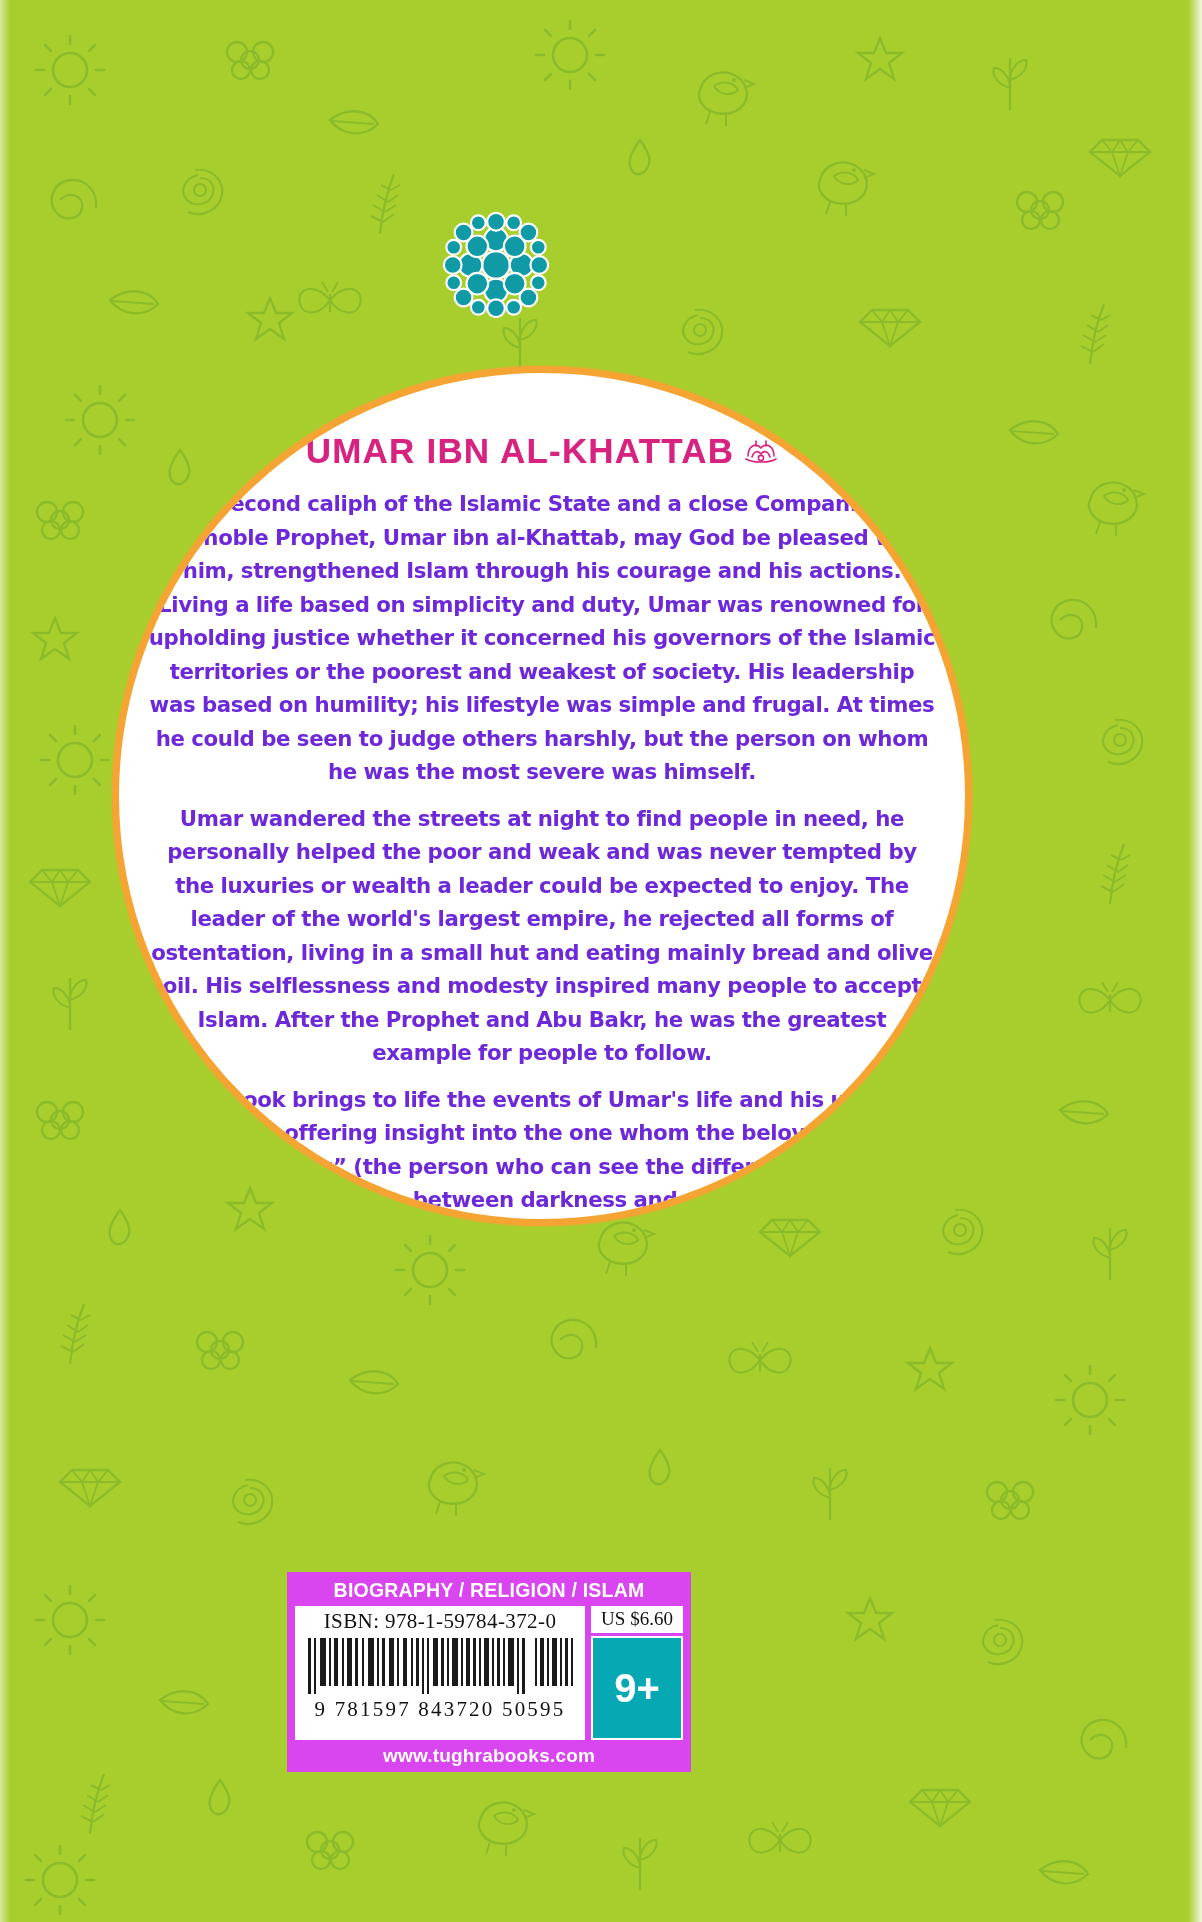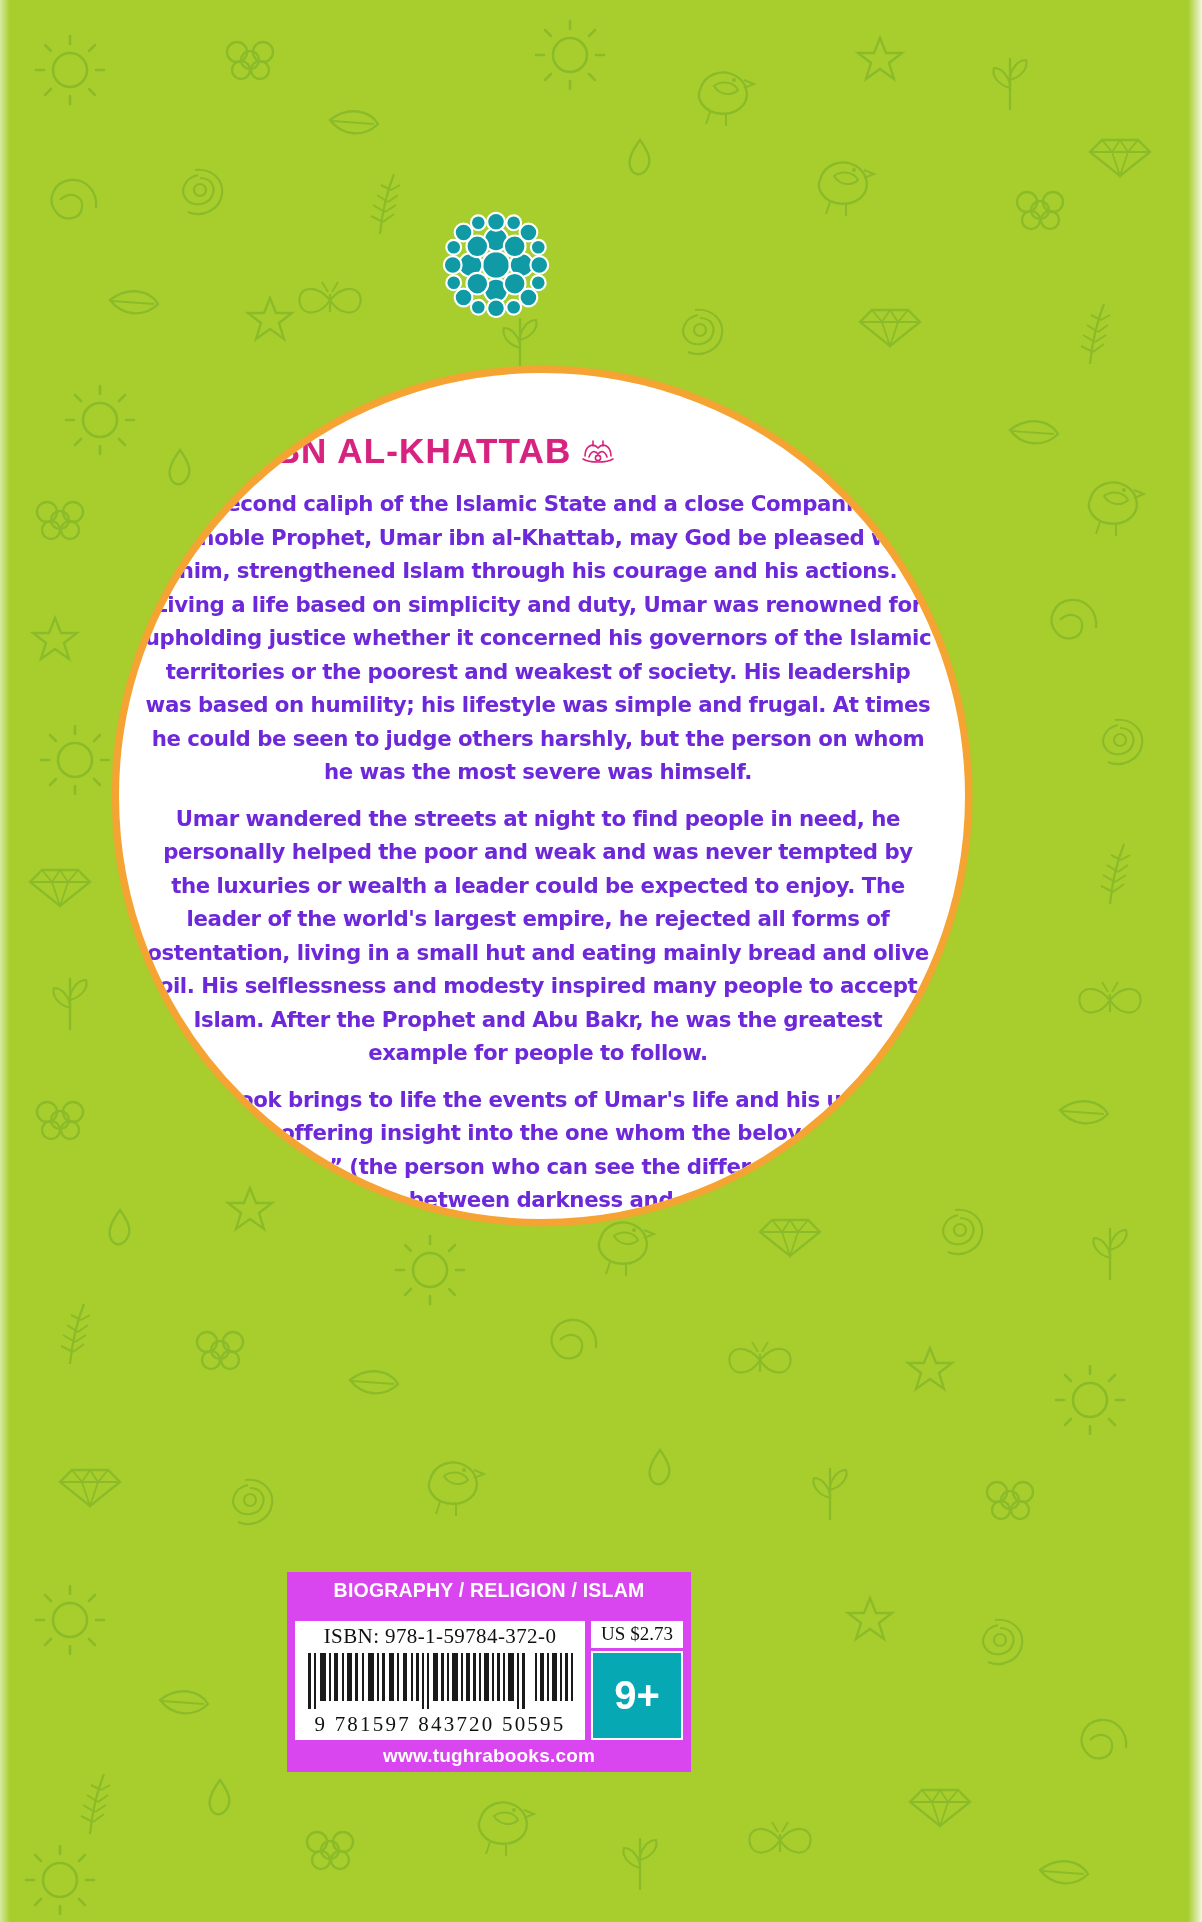--- a/index.html
+++ b/index.html
@@ -68,20 +68,21 @@
     box-shadow: 0 0 0 1px rgba(245,163,51,0.35);
     overflow: hidden;
   }
 
   #circle-inner {
     position: absolute;
     left: 0; top: 0;
     width: 100%; height: 100%;
     display: flex;
     flex-direction: column;
+    align-items: center;
     padding: 58px 24px 30px 24px;
   }
 
   #book-title {
     color: #d6237f;
     font-size: 35px;
     font-weight: bold;
     letter-spacing: 1.2px;
     white-space: nowrap;
     display: flex;
@@ -124,21 +125,21 @@
     font-weight: bold;
     letter-spacing: 0.2px;
     line-height: 25px;
     font-family: "Liberation Sans", sans-serif;
   }
   #barcode-row {
     display: flex;
     gap: 6px;
     align-items: stretch;
     flex: 1;
-    margin-top: 18px;
+    margin-top: 3px;
   }
   #barcode-panel {
     background: #ffffff;
     flex: 1 1 auto;
     display: flex;
     flex-direction: column;
     align-items: center;
     padding: 3px 4px 2px 4px;
   }
   #isbn-text {
@@ -462,21 +463,21 @@
             <rect x="256" y="2" width="2" height="48"></rect>
             <rect x="261" y="2" width="3" height="48"></rect>
             <rect x="267" y="2" width="2" height="48"></rect>
           </g>
         </svg>
 
         <div id="barcode-digits">9 781597 843720   50595</div>
       </div>
 
       <div id="price-panel">
-        <div id="price-text">US $2.73</div>
+        <div id="price-text">US $6.60</div>
         <div id="age-box">9+</div>
       </div>
 
     </div>
 
     <div id="website">www.tughrabooks.com</div>
   </div>
 
 </div>
 

